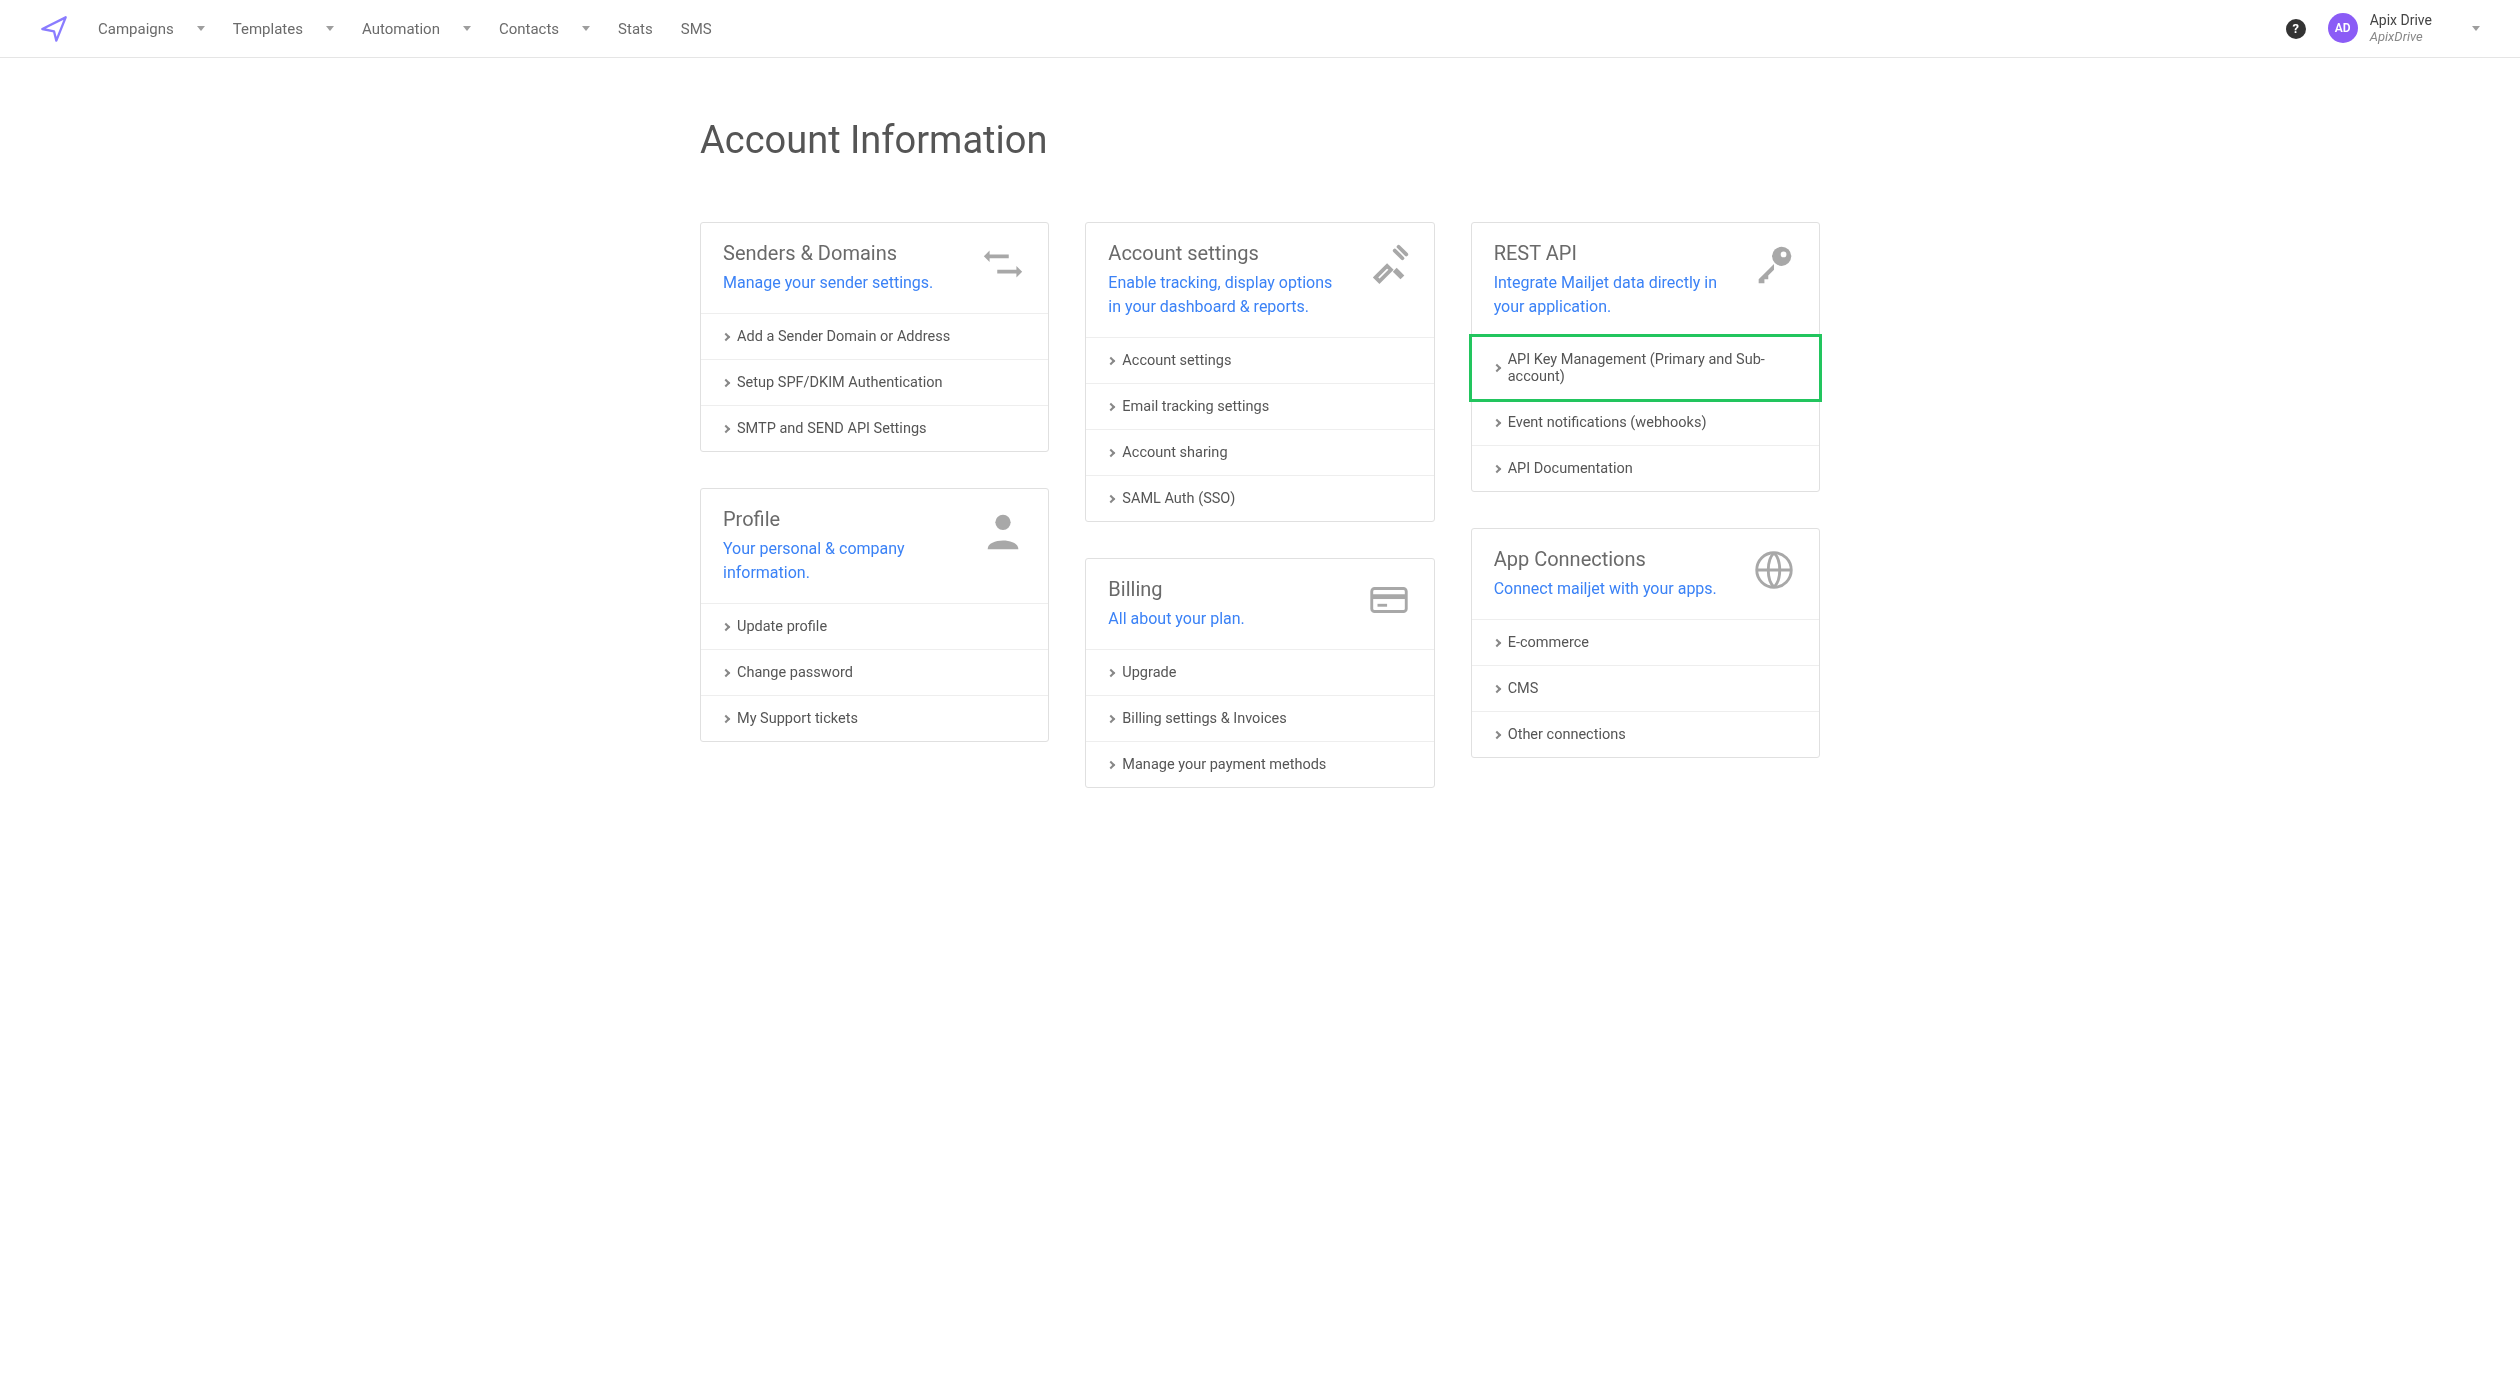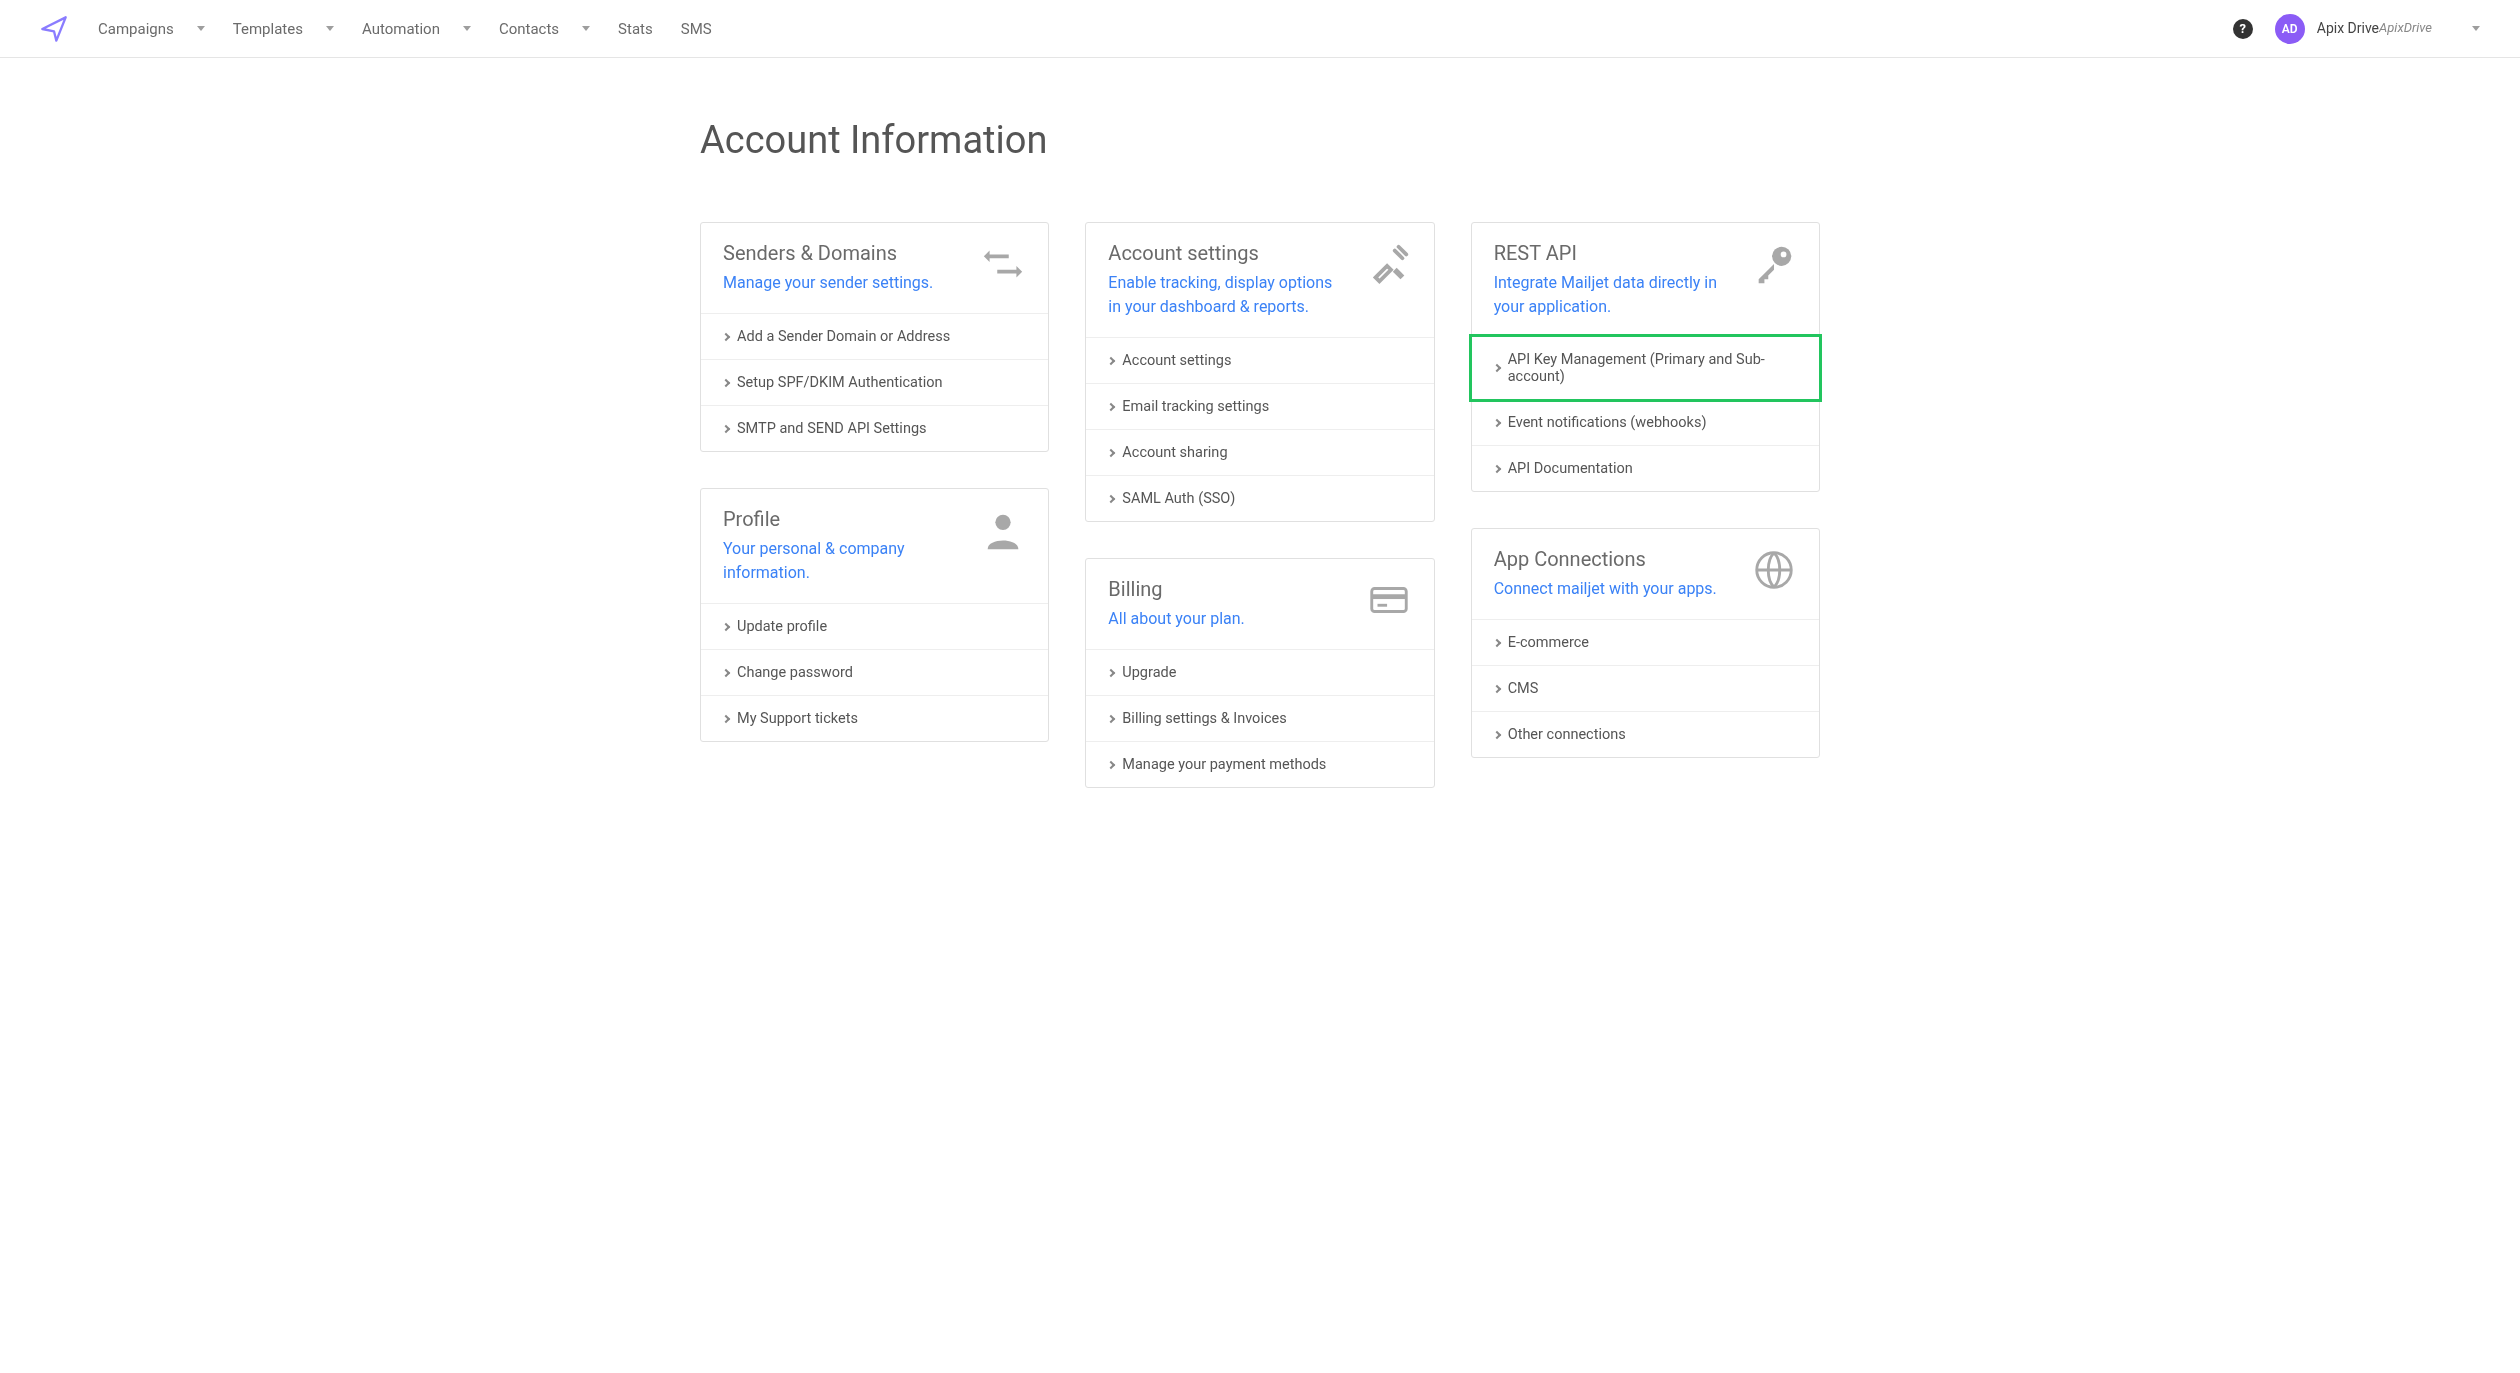--- a/index.html
+++ b/index.html
@@ -7,21 +7,21 @@
 .topbar { display: flex; align-items: center; padding: 0 40px; height: 58px; border-bottom: 1px solid #e5e5e5; }
 .logo-wrap { display: flex; align-items: center; margin-right: 30px; }
 .logo-svg { width: 28px; height: 28px; }
 .nav { display: flex; gap: 28px; }
 .nav-item { display: flex; align-items: center; gap: 23px; color: #6b6b6b; font-size: 15px; cursor: pointer; }
 .caret { width: 0; height: 0; border-left: 4px solid transparent; border-right: 4px solid transparent; border-top: 5px solid #9e9e9e; }
 .spacer { flex: 1; }
 .help-icon { width: 20px; height: 20px; background: #333; border-radius: 50%; color: #fff; display: flex; align-items: center; justify-content: center; font-size: 13px; font-weight: bold; margin-right: 22px; cursor: pointer; }
 .avatar { width: 30px; height: 30px; border-radius: 50%; background: #8b5cf6; color: #fff; display: flex; align-items: center; justify-content: center; font-size: 12px; font-weight: 600; margin-right: 12px; }
 .user-block { display: flex; align-items: center; cursor: pointer; }
-.user-text { display: flex; flex-direction: row; line-height: 1.2; margin-right: 40px; }
+.user-text { display: flex; flex-direction: column; line-height: 1.2; margin-right: 40px; }
 .user-name { color: #444; font-size: 14px; }
 .user-org { color: #888; font-size: 13px; font-style: italic; }
 .page { max-width: 1160px; margin: 0 auto; padding: 60px 20px 80px; }
 .page-title { font-size: 38px; font-weight: 400; color: #555; margin-bottom: 60px; }
 .grid { display: grid; grid-template-columns: repeat(3, 1fr); gap: 36px; align-items: start; }
 .col { display: flex; flex-direction: column; gap: 36px; }
 .card { border: 1px solid #e0e0e0; border-radius: 3px; background: #fff; }
 .card-head { padding: 18px 22px; display: flex; justify-content: space-between; align-items: flex-start; gap: 24px; }
 .card-head-text { flex: 1; }
 .card-title { font-size: 20px; color: #6a6a6a; font-weight: 400; margin-bottom: 6px; }

